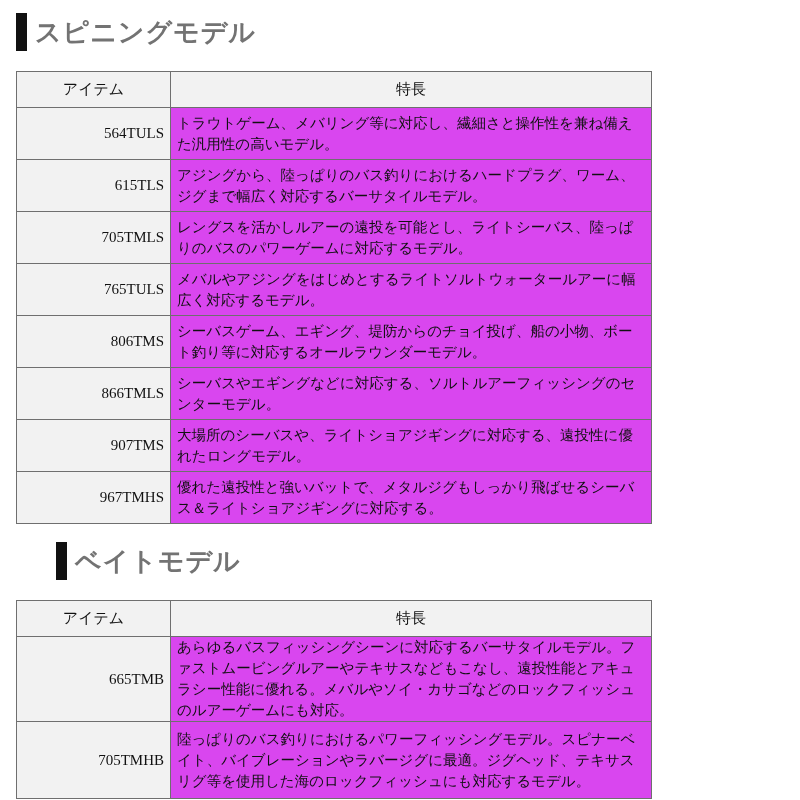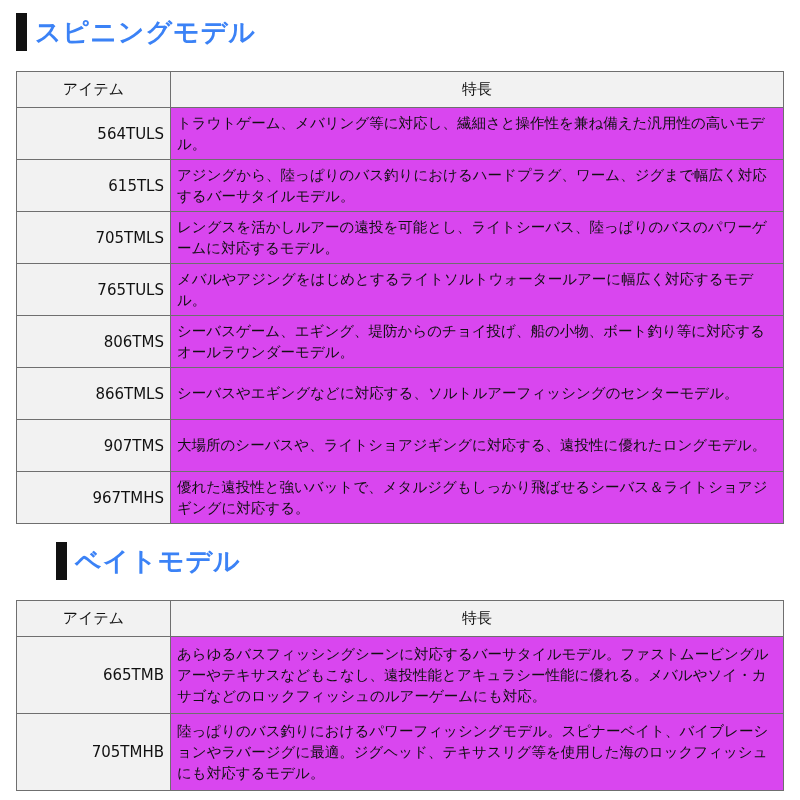--- a/index.html
+++ b/index.html
@@ -1,22 +1,22 @@
 <!DOCTYPE html>
 <html><head>
 <meta charset="utf-8">
 <style>
   html, body { margin:0; padding:0; background:#ffffff; }
   body { width:800px; height:800px; position:relative; overflow:hidden;
          font-family:"DejaVu Sans","Liberation Sans",sans-serif; color:#111; }
   .section-title { position:absolute; left:16px; height:40px; display:flex; align-items:center; }
   .title-bar { width:11px; height:38px; background:#111; margin-right:8px; }
-  .title-text { font-size:26px; font-weight:bold; letter-spacing:1px; color:#3b82f6; }
-  table.spec { position:absolute; left:16px; width:768px; border-collapse:collapse;
-               table-layout:fixed; font-size:14.5px; }
+  .title-text { font-size:26px; font-weight:bold; letter-spacing:1px; color:#737373; }
+  table.spec { position:absolute; left:16px; width:636px; border-collapse:collapse;
+               table-layout:fixed; font-size:14.5px;font-family:Liberation Serif, serif; }
   table.spec td, table.spec th { border:1.5px solid #6f6f6f; padding:0 6px; vertical-align:middle; }
   table.spec th { background:#f2f2f2; font-weight:normal; font-size:15px; text-align:center; height:35px; }
   td.item { background:#f2f2f2; width:142px; font-size:15px; text-align:right; padding-left:4px; }
   td.desc { background:#d946ef; line-height:21px; padding:4px 6px; }
   col.c1 { width:154px; }
 </style>
 </head>
 <body>
 
 <div class="section-title" style="top:12px;">

